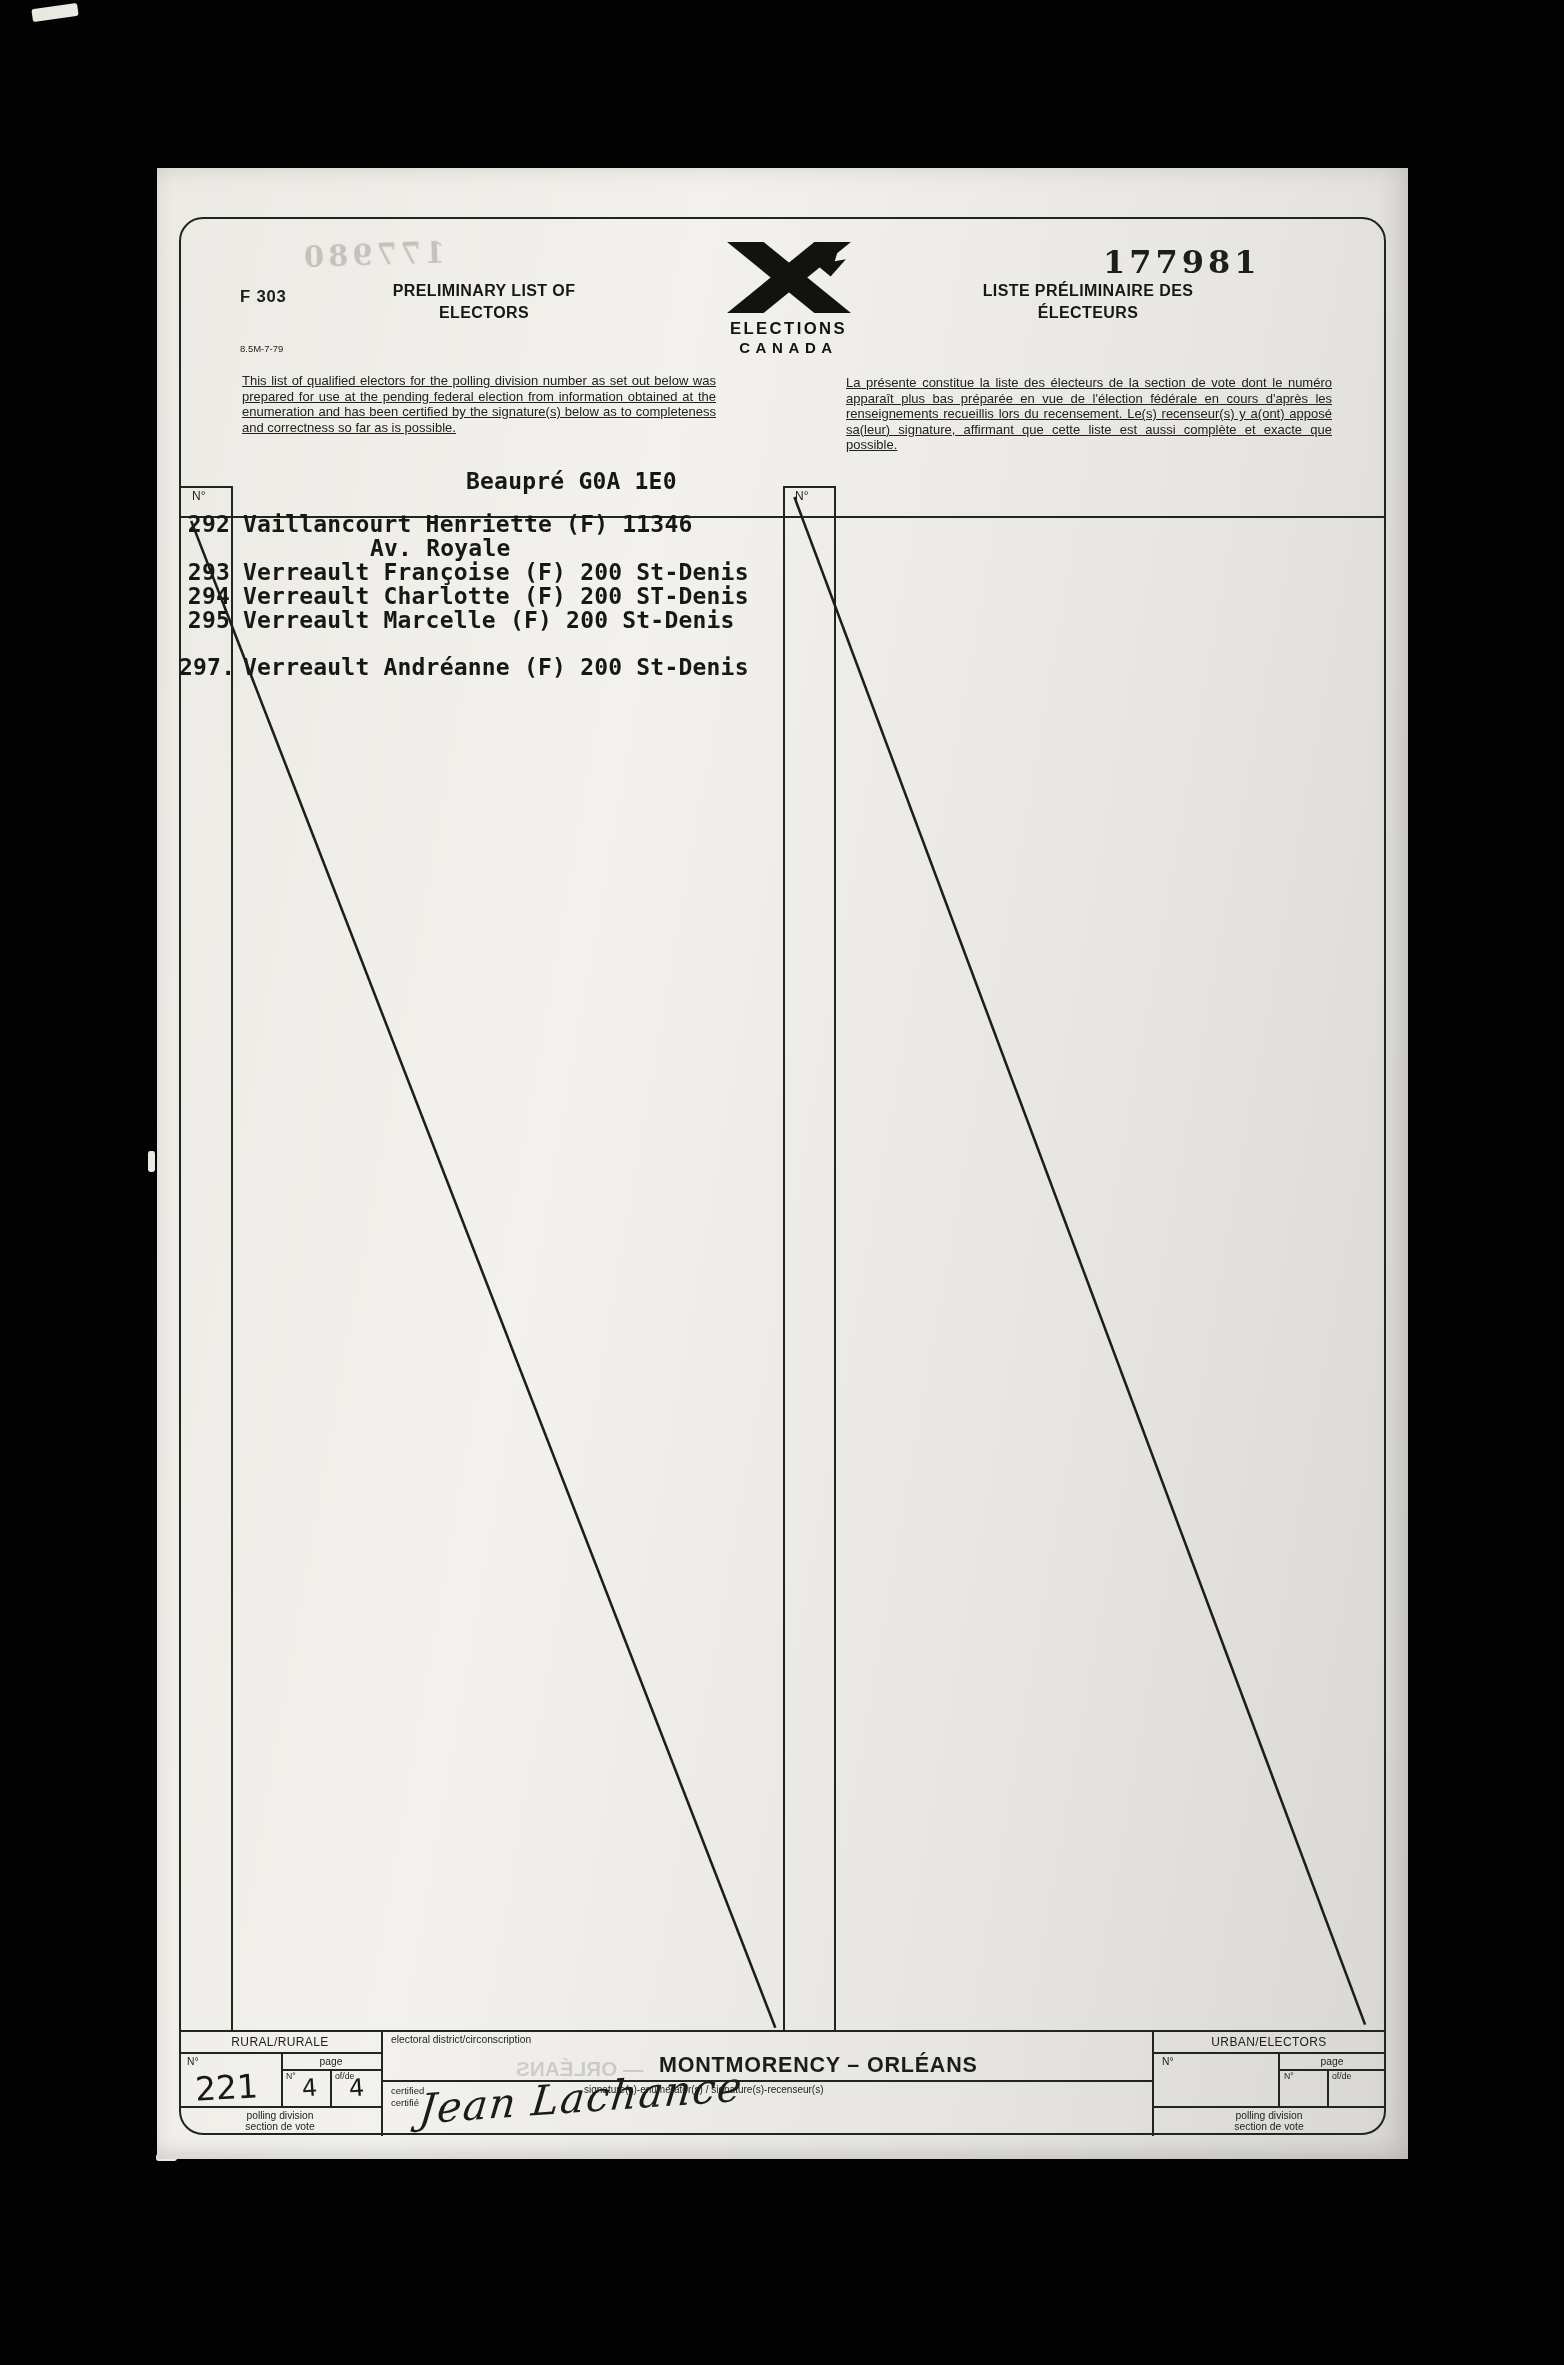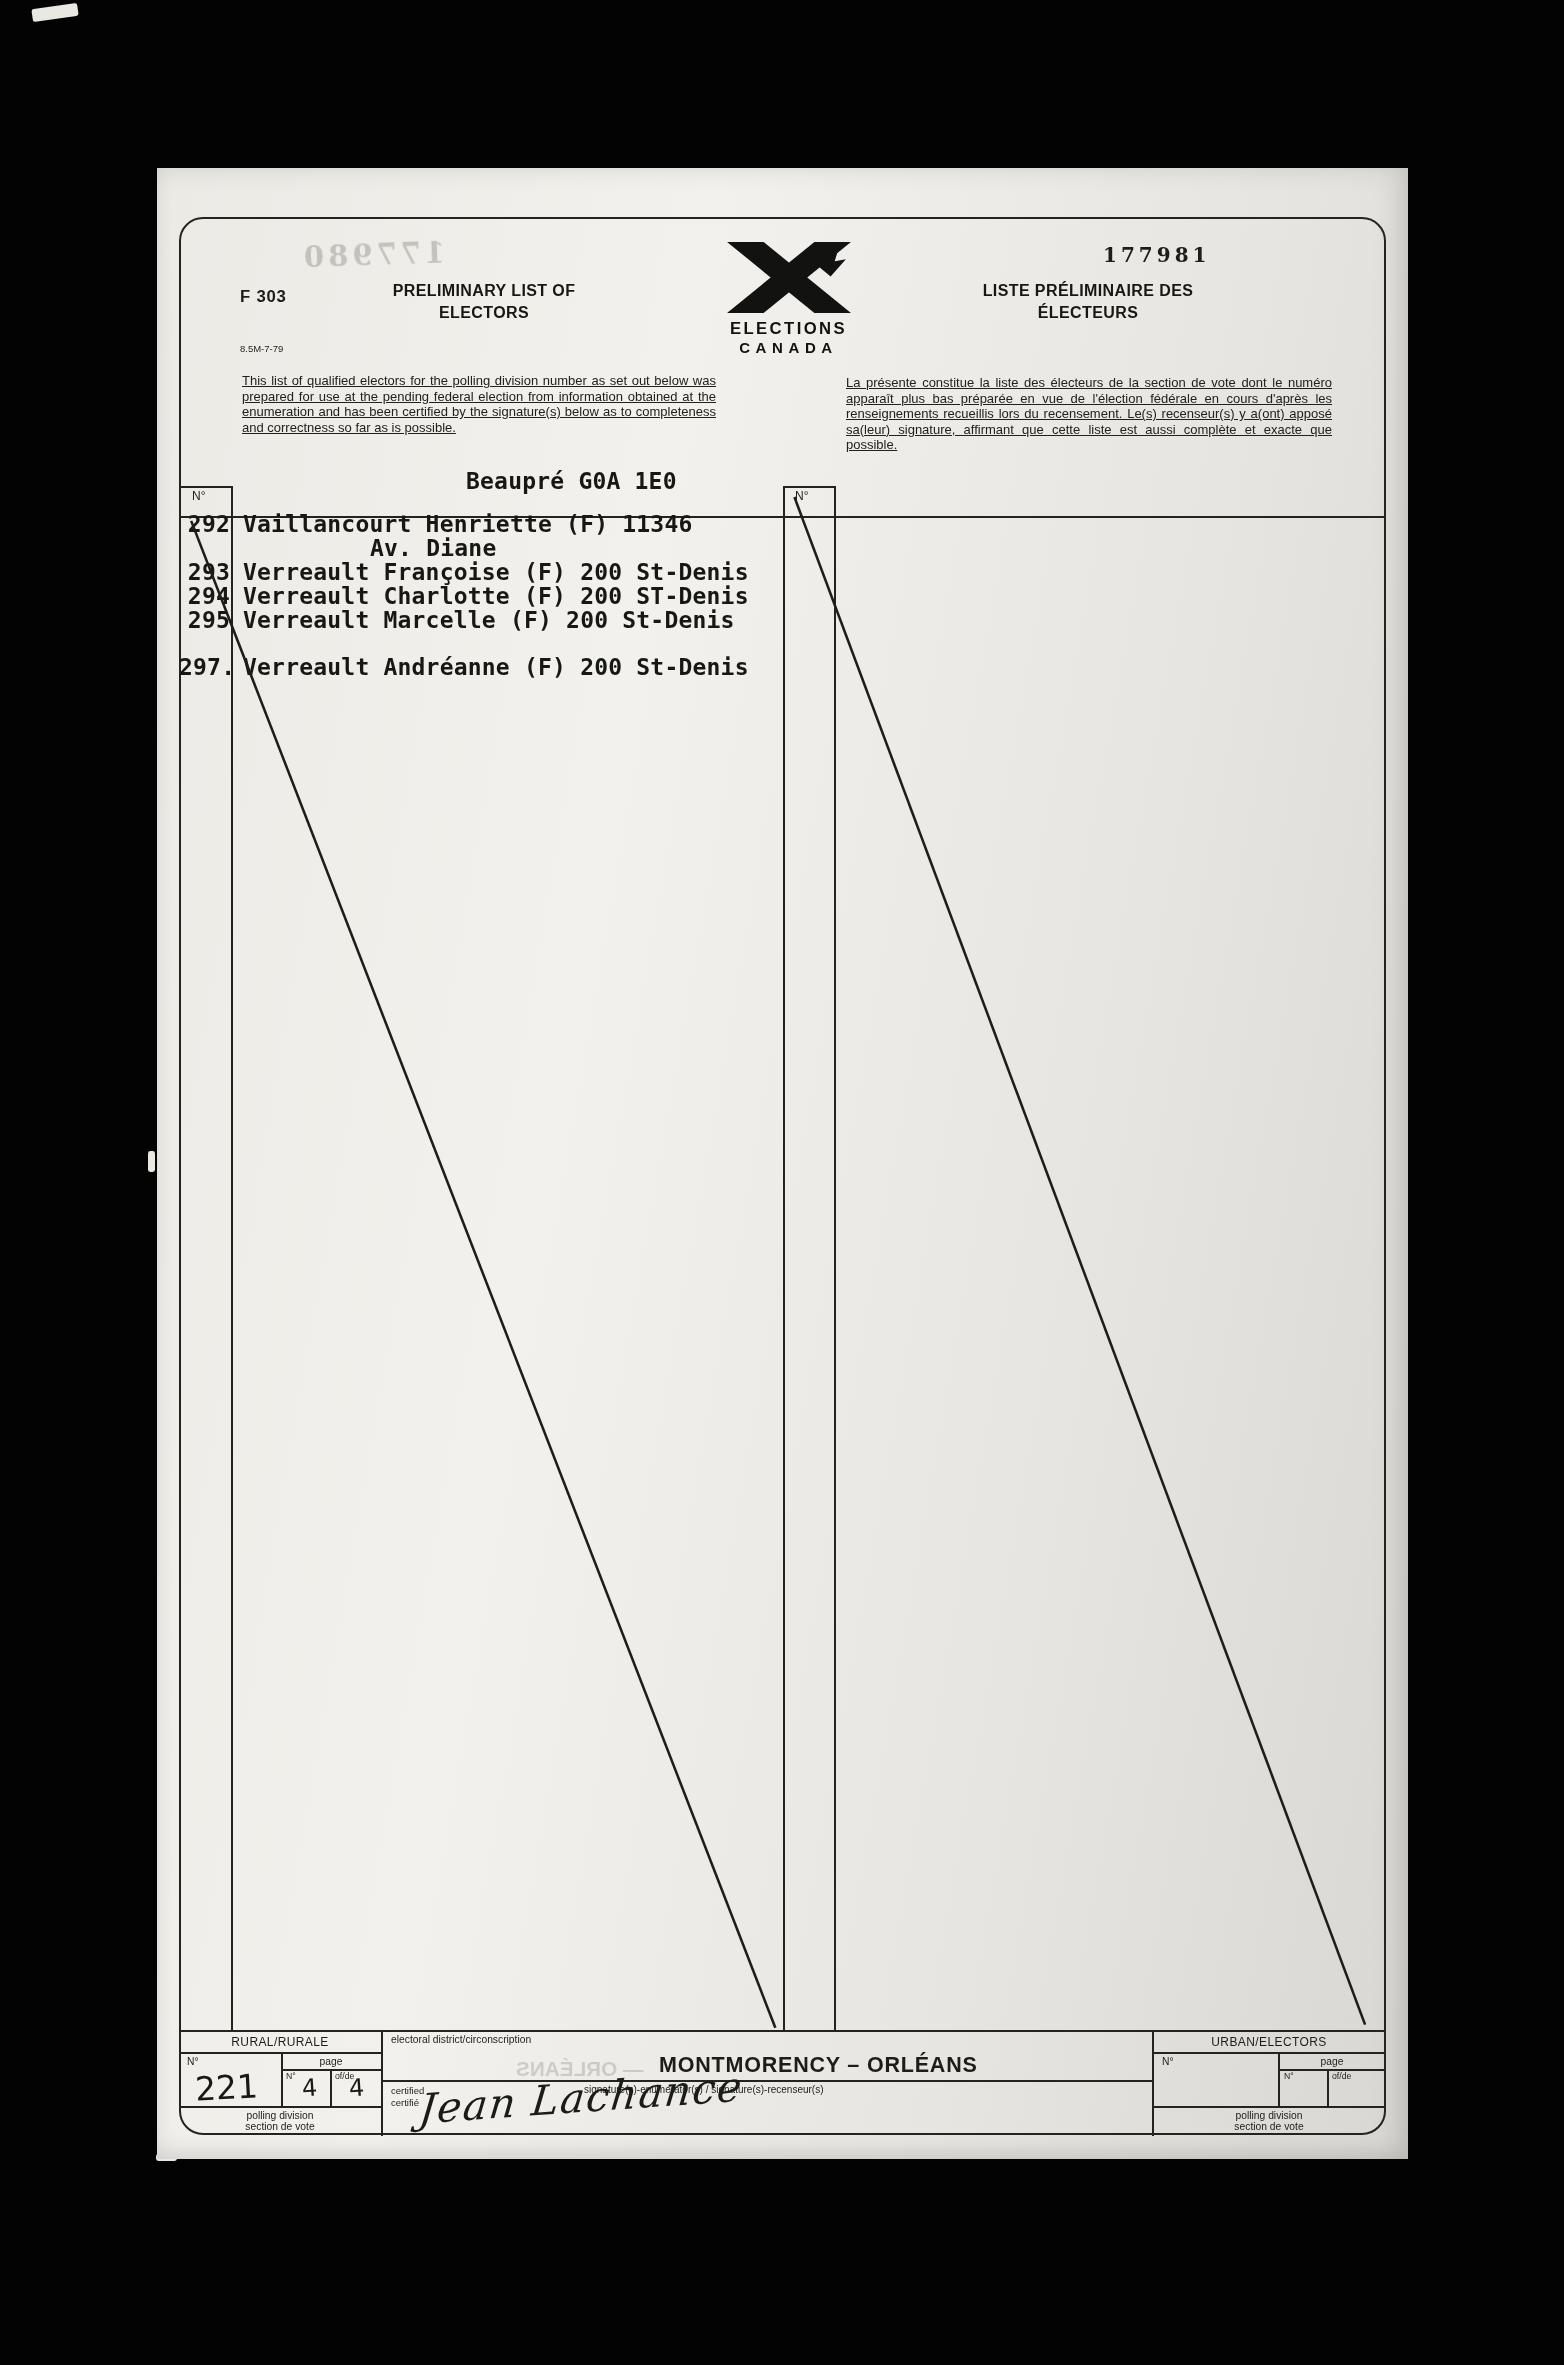--- a/index.html
+++ b/index.html
@@ -17,21 +17,21 @@
   .ink{color:#1c1c18;}
   .tiny{font-size:10.3px;color:#1d1d19;}
   .small{font-size:13px;line-height:15.5px;text-align:justify;color:#21211d;text-decoration:underline;}
   .boldhead{font-weight:bold;font-size:16px;letter-spacing:0.4px;color:#171714;}
   .mono{font-family:"DejaVu Sans Mono",monospace;font-weight:700;color:#171714;}
   .row{position:absolute;left:0;width:626px;height:24px;font-family:"DejaVu Sans Mono",monospace;
        font-weight:700;font-size:23px;letter-spacing:0.2px;color:#171713;white-space:nowrap;}
   .row .no{position:absolute;left:22px;width:51px;text-align:right;}
   .row .nm{position:absolute;left:86px;}
   .row .cnm{position:absolute;left:213px;}
-  .serial{font-family:"DejaVu Serif",serif;font-weight:bold;font-size:20px;letter-spacing:4px;color:#1d1d1a;}
+  .serial{font-family:"DejaVu Serif",serif;font-weight:bold;font-size:32px;letter-spacing:4px;color:#1d1d1a;}
   .ghost{transform:scaleX(-1) rotate(2deg);opacity:.26;filter:blur(0.5px);color:#4a4a46;}
   .hand{font-family:"DejaVu Sans",sans-serif;color:#181815;}
   .signature{font-family:"DejaVu Serif",serif;font-style:italic;font-size:41px;letter-spacing:1.6px;
              color:#1b1b18;transform:rotate(-4deg) skewX(-10deg);white-space:nowrap;}
   .speck{position:absolute;background:#e9e8e3;border-radius:2.4px;}
   .logo-text{font-weight:800;color:#121210;text-align:center;}
 </style>
 </head>
 <body>
 
@@ -89,21 +89,21 @@
     <div class="vline" style="left:677px;top:318px;height:1544px;"></div>
 
     <div class="abs tiny" style="left:35px;top:321px;font-size:12px;">N°</div>
     <div class="abs tiny" style="left:638px;top:321px;font-size:12px;">N°</div>
 
     <div class="row" style="top:343px;">
       <span class="no">292</span>
       <span class="nm">Vaillancourt Henriette (F) 11346</span>
     </div>
     <div class="row" style="top:367px;">
-      <span class="cnm">Av. Diane</span>
+      <span class="cnm">Av. Royale</span>
     </div>
     <div class="row" style="top:391px;">
       <span class="no">293</span>
       <span class="nm">Verreault Françoise (F) 200 St-Denis</span>
     </div>
     <div class="row" style="top:415px;">
       <span class="no">294</span>
       <span class="nm">Verreault Charlotte (F) 200 ST-Denis</span>
     </div>
     <div class="row" style="top:439px;">

